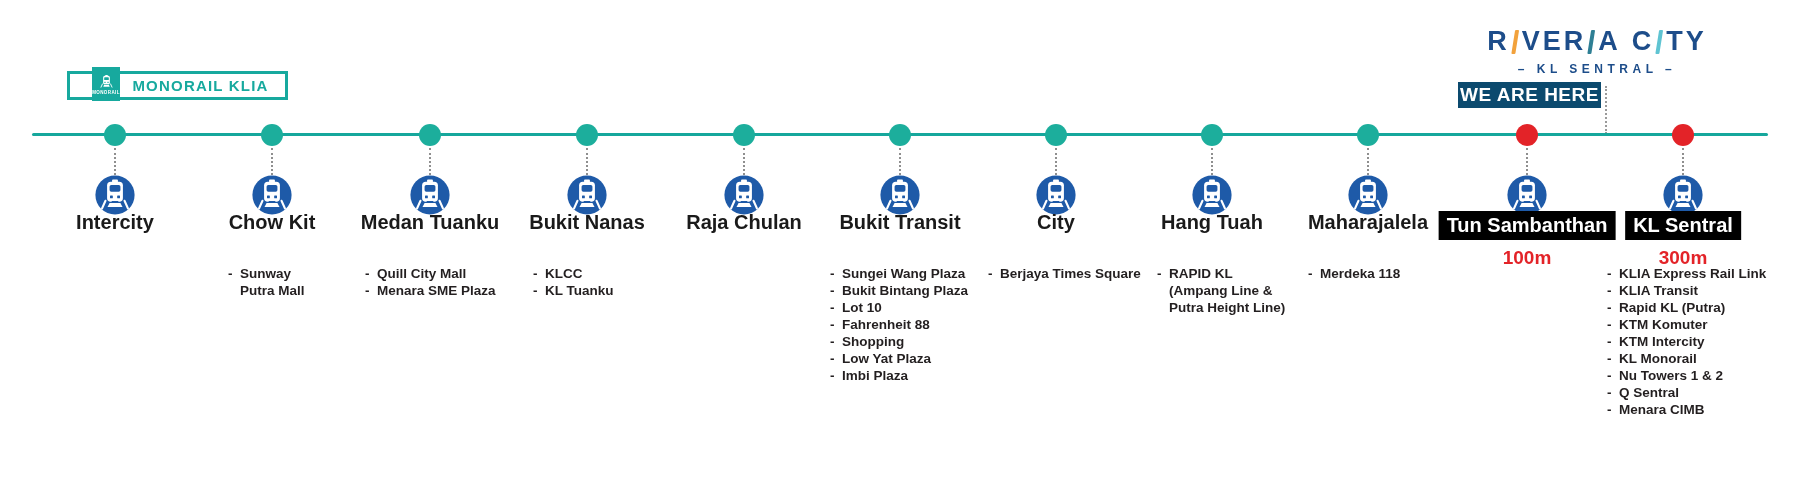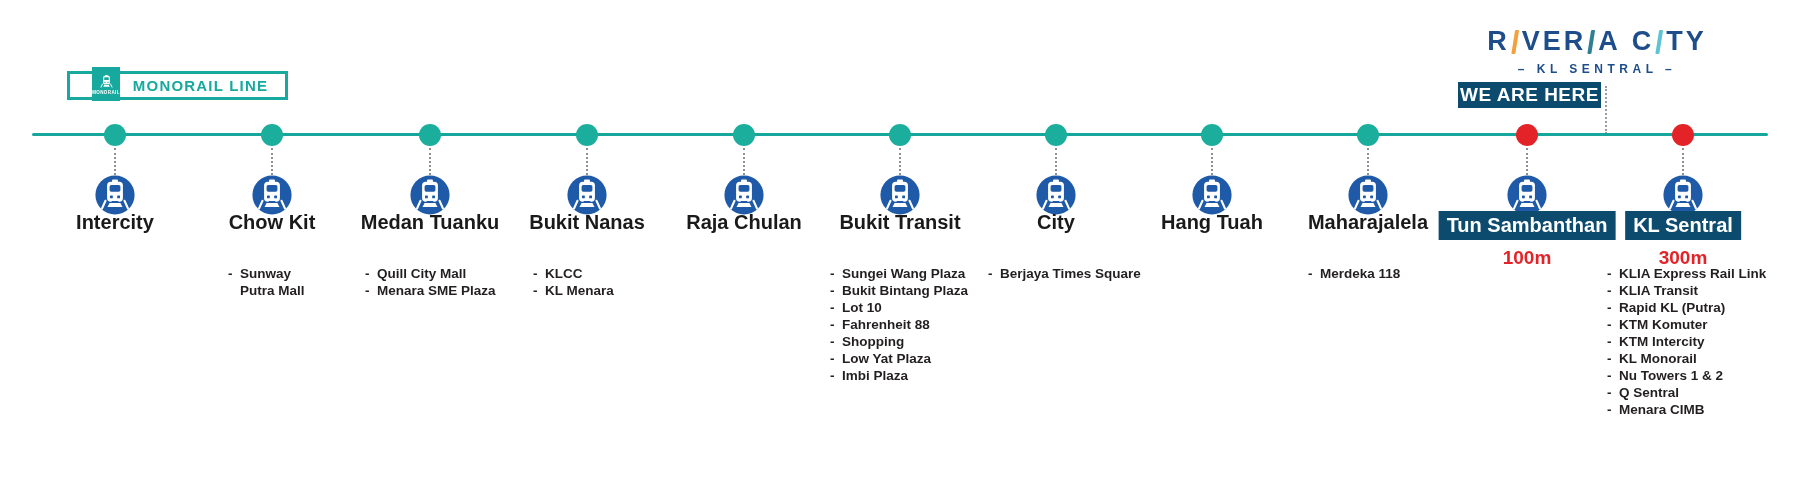--- a/index.html
+++ b/index.html
@@ -47,21 +47,21 @@
   .station{position:absolute;top:0;width:0;}
   .dot{position:absolute;top:124px;left:-11px;width:22px;height:22px;border-radius:50%;background:#1cae9c;}
   .dot.red{background:#e32328;}
   .connector{position:absolute;top:148px;left:-1px;height:27px;border-left:2px dotted #8f8f8f;}
   .train{position:absolute;top:175px;left:-20px;width:40px;height:40px;}
   .train svg{width:40px;height:40px;display:block;}
   .station-label{
     position:absolute;top:211px;left:0;transform:translateX(-50%);
     font-weight:700;font-size:20px;color:#1a1a1a;white-space:nowrap;
   }
-  .station-label.hl{background:#0c4a6e;color:#fff;padding:3px 8px;}
+  .station-label.hl{background:#000000;color:#fff;padding:3px 8px;}
   .distance{
     position:absolute;top:247px;left:0;transform:translateX(-50%);
     color:#e32328;font-weight:700;font-size:19px;white-space:nowrap;
   }
   
   .places{position:absolute;top:265px;}
   .place{display:flex;font-size:13.5px;font-weight:700;color:#231f20;line-height:17px;}
   .place::before{content:"-";flex:none;width:12px;}
   .place-text{white-space:pre-line;}
 </style>
@@ -86,21 +86,21 @@
 
 <div class="stage">
 
   <div class="mono-badge">
     <span class="mono-tile">
       <svg viewBox="0 0 48 48" style="--hole:#17a99e">
           <use href="#train-glyph"></use>
         </svg>
       <span class="tile-caption">MONORAIL</span>
     </span>
-    <span class="mono-label">MONORAIL LINE</span>
+    <span class="mono-label">MONORAIL KLIA</span>
   </div>
 
   <div class="logo">
     <div class="logo-word">
       <span>R</span>
         <span class="logo-bar bar-orange"></span>
         <span>VER</span>
         <span class="logo-bar bar-blue"></span>
         <span>A</span>
         <span class="logo-gap"></span>
@@ -264,21 +264,21 @@
     <div class="place">
         <span class="place-text">Menara SME Plaza</span>
       </div>
   </div>
 
   <div class="places" style="left:533px">
     <div class="place">
         <span class="place-text">KLCC</span>
       </div>
     <div class="place">
-        <span class="place-text">KL Menara</span>
+        <span class="place-text">KL Tuanku</span>
       </div>
   </div>
 
   <div class="places" style="left:830px">
     <div class="place">
         <span class="place-text">Sungei Wang Plaza</span>
       </div>
     <div class="place">
         <span class="place-text">Bukit Bintang Plaza</span>
       </div>
@@ -298,20 +298,27 @@
         <span class="place-text">Imbi Plaza</span>
       </div>
   </div>
 
   <div class="places" style="left:988px">
     <div class="place">
         <span class="place-text">Berjaya Times Square</span>
       </div>
   </div>
 
+  <div class="places" style="left:1157px">
+    <div class="place">
+        <span class="place-text">RAPID KL
+(Ampang Line &amp;
+Putra Height Line)</span>
+      </div>
+  </div>
 
   <div class="places" style="left:1308px">
     <div class="place">
         <span class="place-text">Merdeka 118</span>
       </div>
   </div>
 
   <div class="places" style="left:1607px">
     <div class="place">
         <span class="place-text">KLIA Express Rail Link</span>

